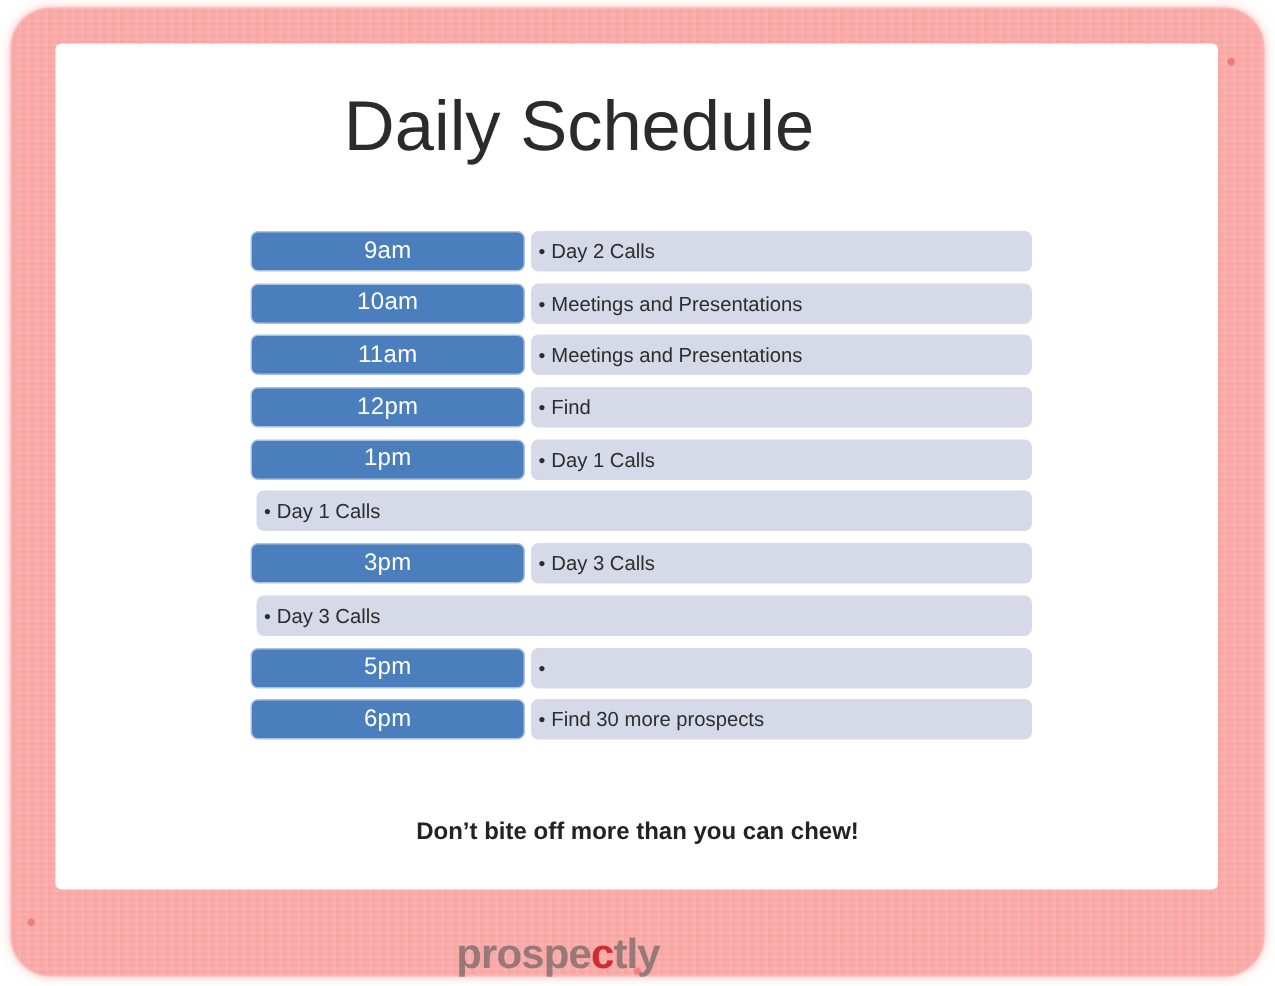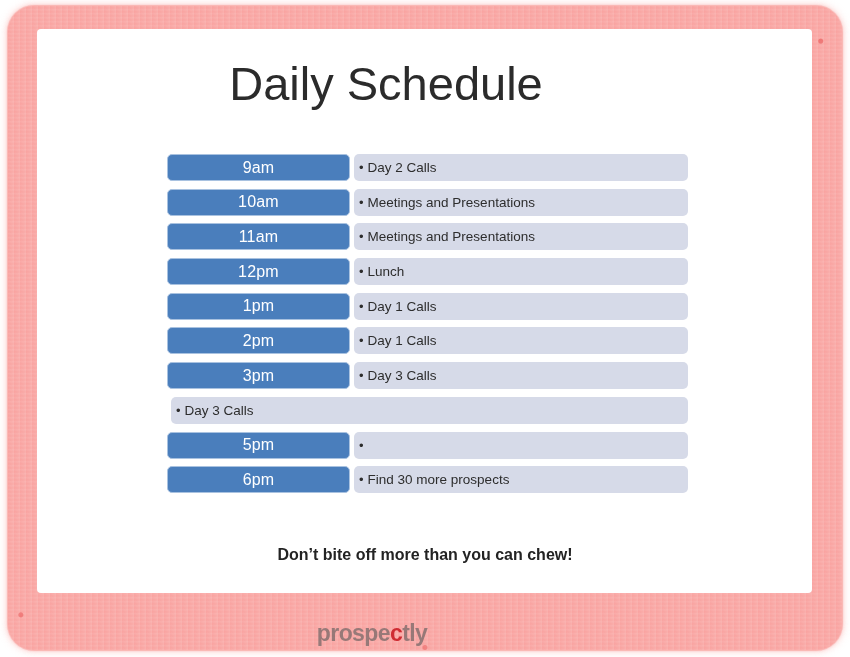--- a/index.html
+++ b/index.html
@@ -151,21 +151,21 @@
     color: #232323;
   }
 
   
   .logo {
     position: absolute;
     left: 0;
     top: 620px;
     width: 744px;
     text-align: center;
-    font-size: 23px;
+    font-size: 28px;
     font-weight: 700;
     letter-spacing: -0.6px;
   }
   .logo .gray { color: rgba(90,90,90,0.62); }
   .logo .red  { color: rgba(200,26,34,0.88); }
 </style>
 </head>
 <body>
 
 <div id="slide">
@@ -198,32 +198,31 @@
         <div class="time-cell">11am</div>
         <div class="task-cell">
           <span class="bullet">•</span>
           <span>Meetings and Presentations</span>
         </div>
       </div>
       <div class="srow">
         <div class="time-cell">12pm</div>
         <div class="task-cell">
           <span class="bullet">•</span>
-          <span>Lunch</span>
+          <span>Find</span>
         </div>
       </div>
       <div class="srow">
         <div class="time-cell">1pm</div>
         <div class="task-cell">
           <span class="bullet">•</span>
           <span>Day 1 Calls</span>
         </div>
       </div>
       <div class="srow">
-        <div class="time-cell">2pm</div>
         <div class="task-cell">
           <span class="bullet">•</span>
           <span>Day 1 Calls</span>
         </div>
       </div>
       <div class="srow">
         <div class="time-cell">3pm</div>
         <div class="task-cell">
           <span class="bullet">•</span>
           <span>Day 3 Calls</span>

